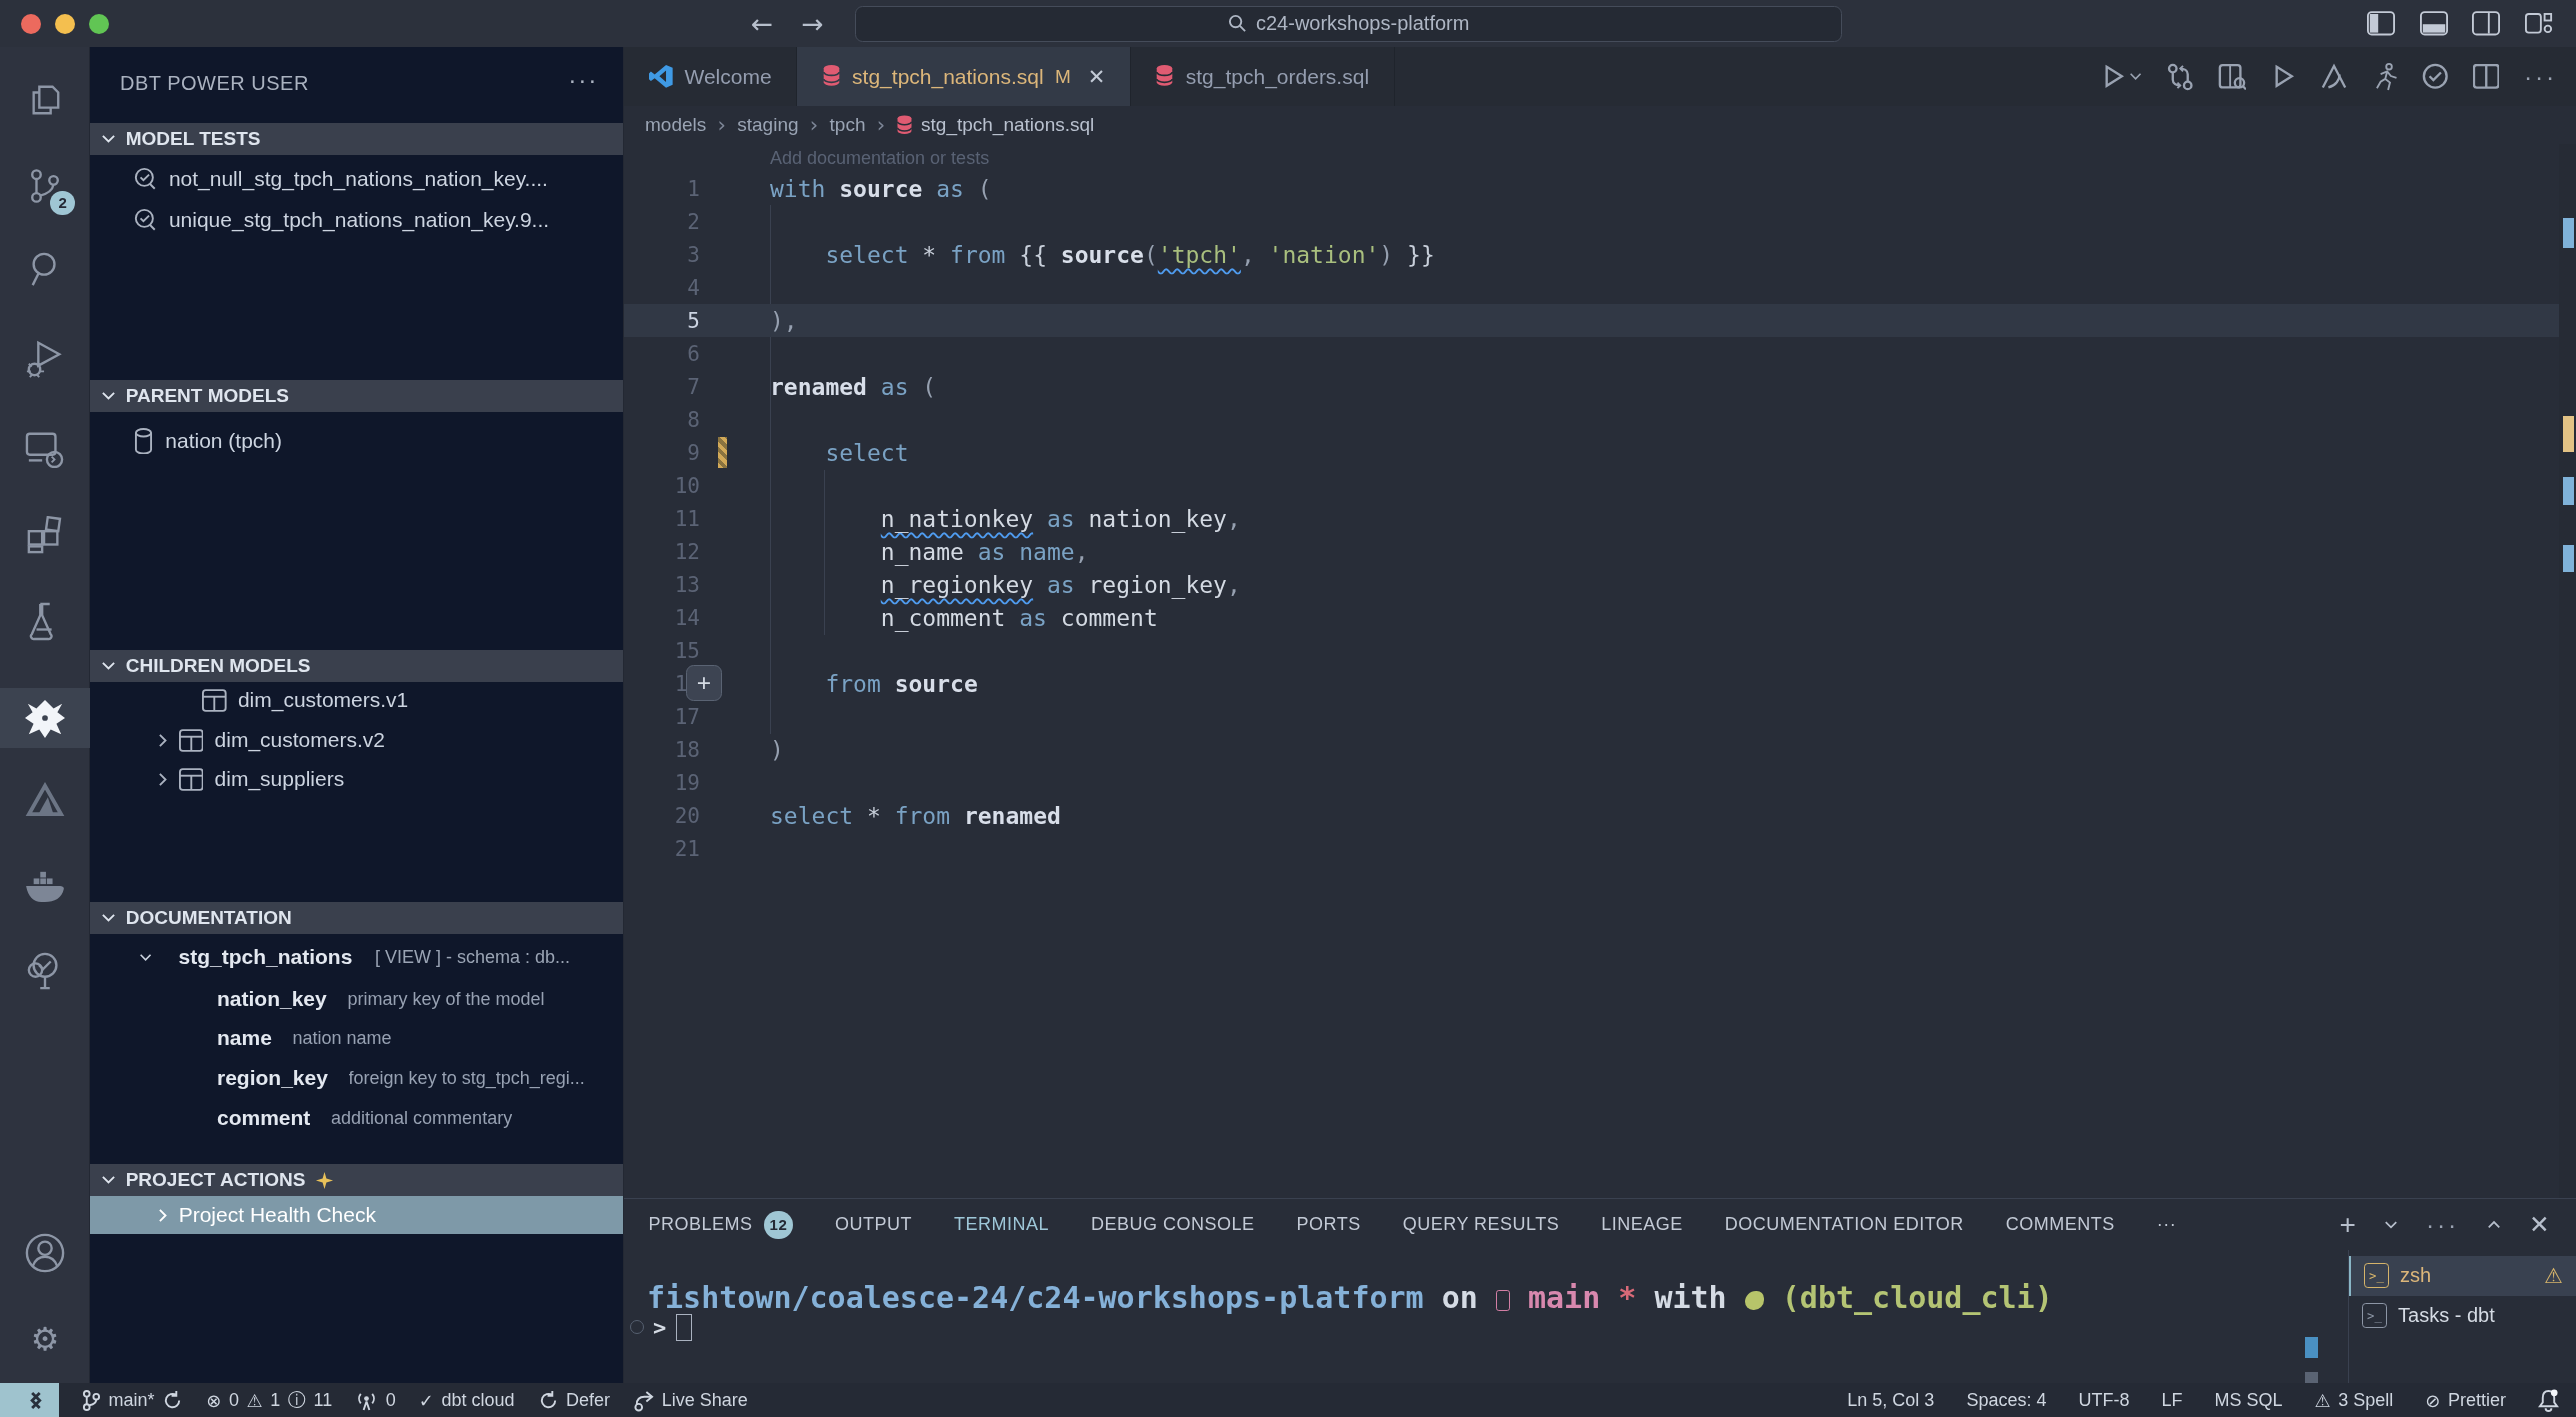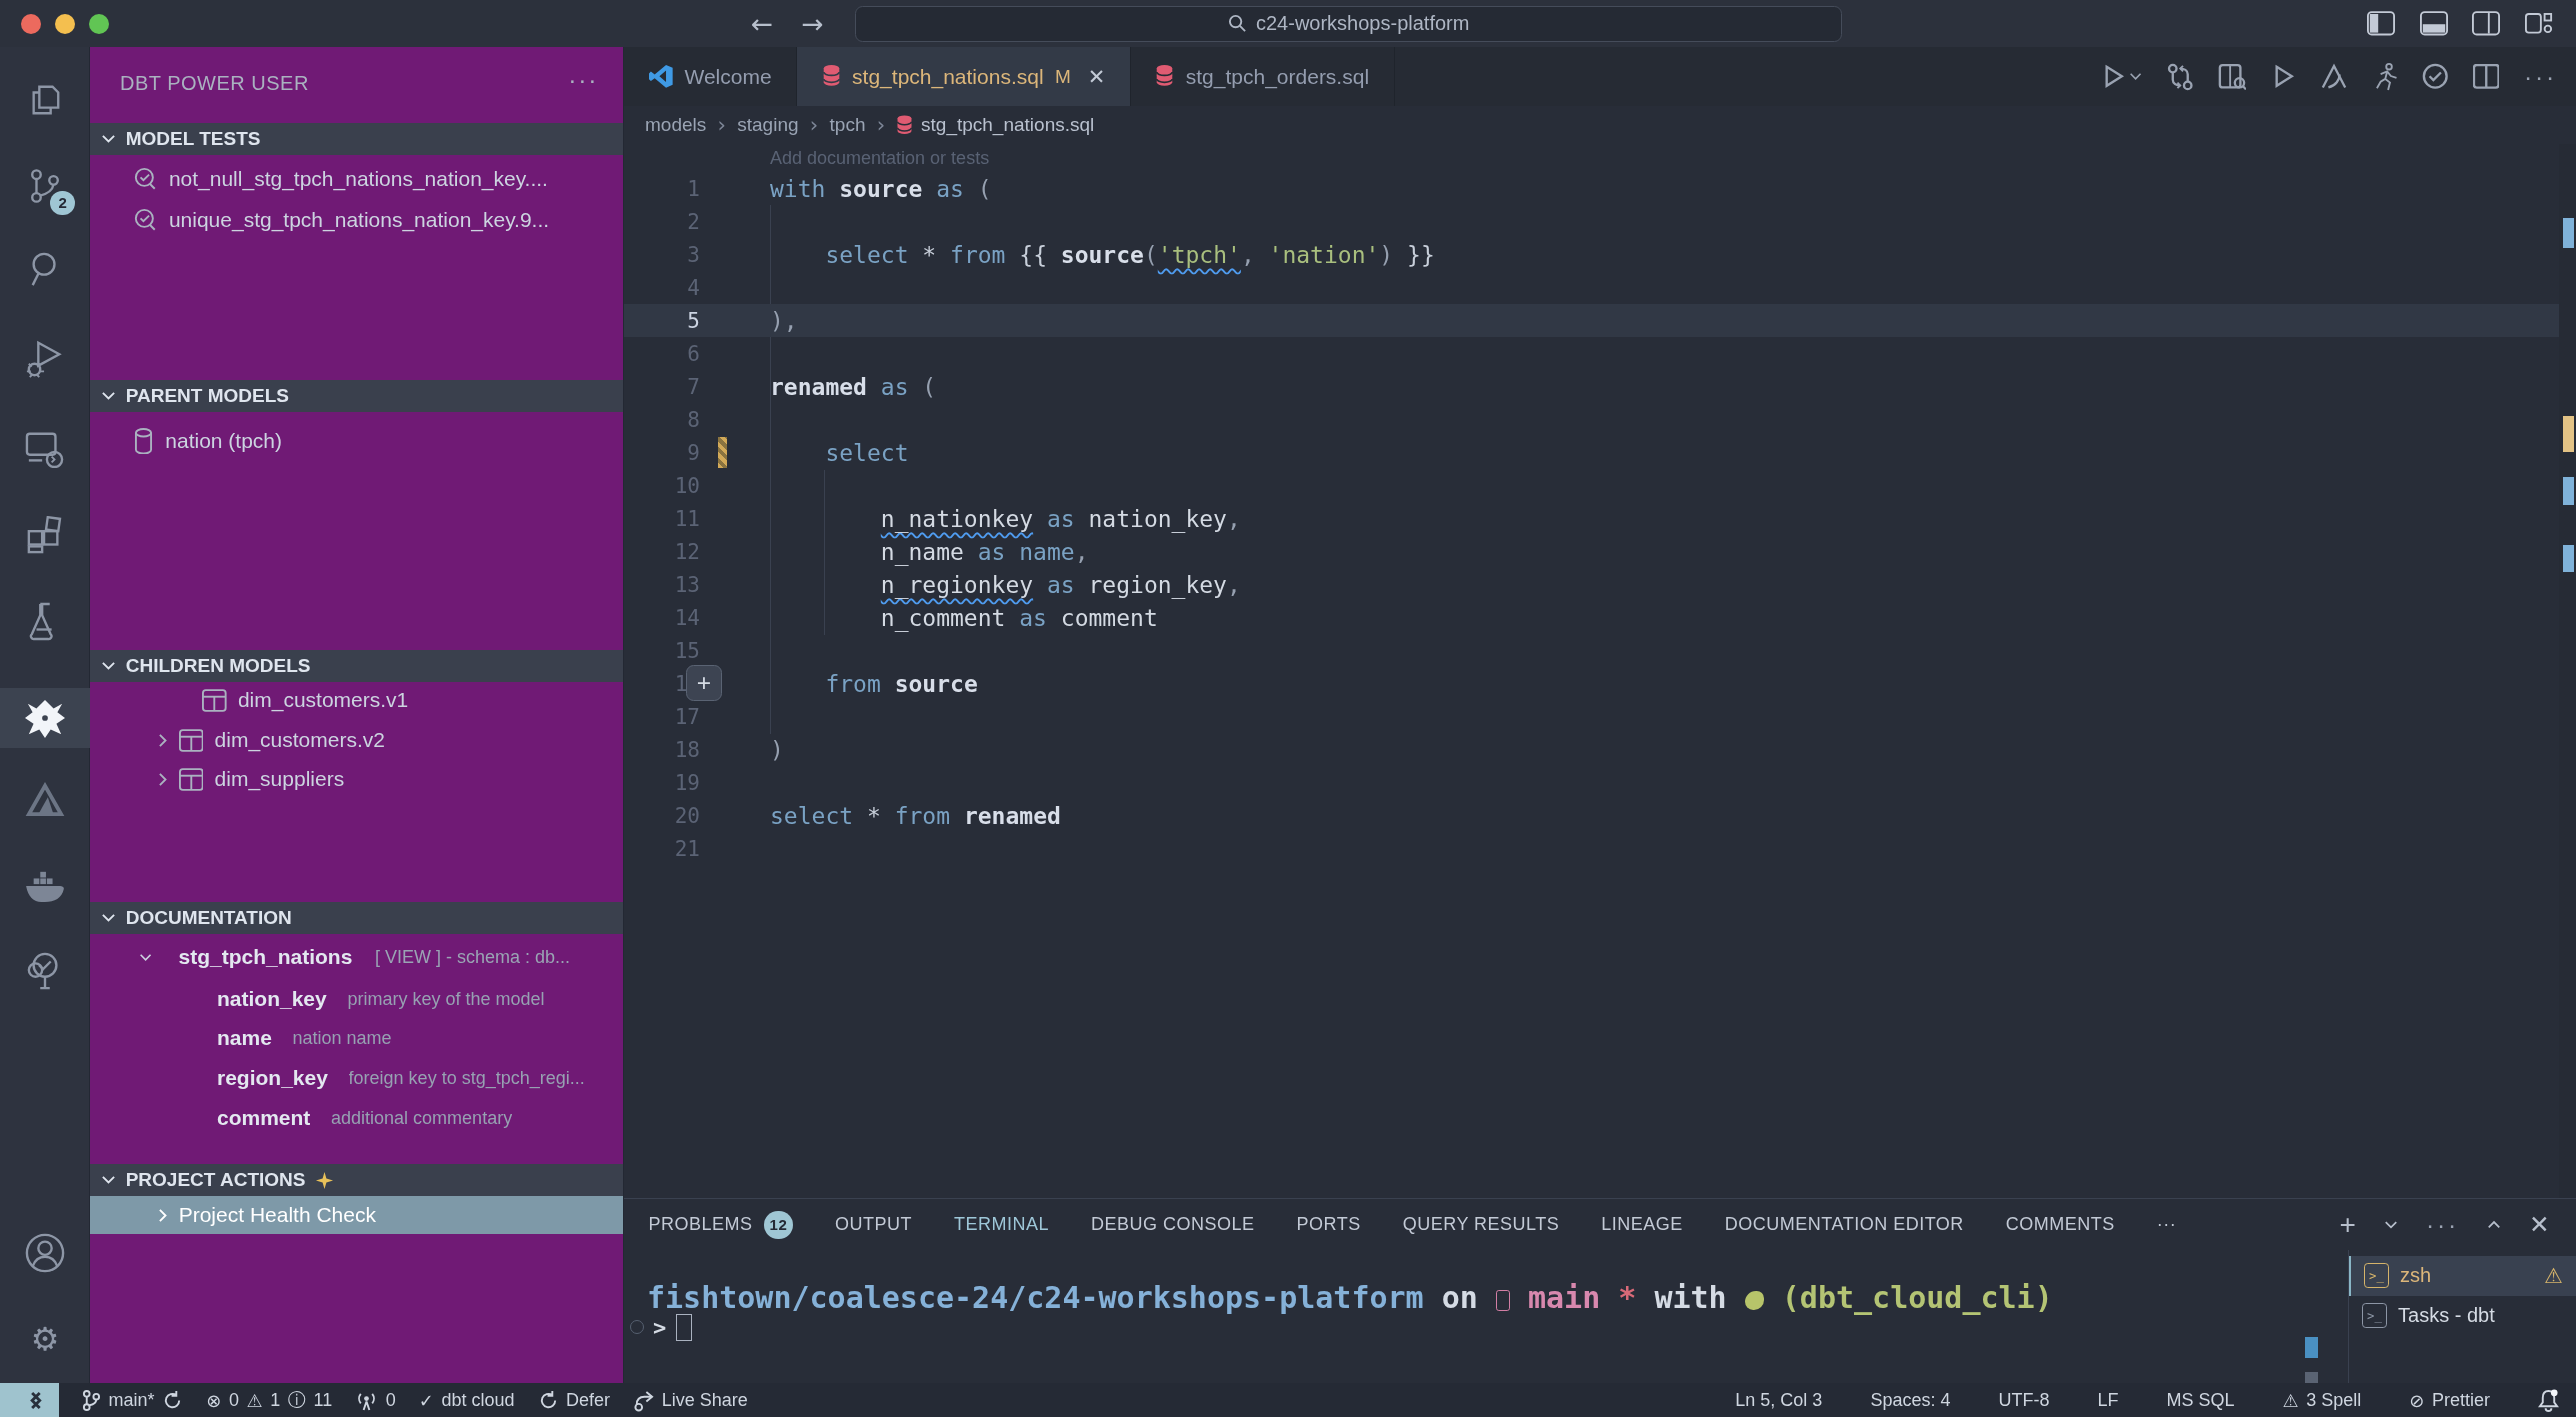--- a/index.html
+++ b/index.html
@@ -20,21 +20,21 @@
   .main{display:flex;height:1336px;}
 
   
   .activitybar{width:90px;background:#2e333f;position:relative;border-right:0.9px solid #232833;}
   .ab-icon{position:absolute;left:0;width:90px;height:60px;display:flex;align-items:center;justify-content:center;color:#8d96a6;}
   .ab-active{background:#3c4350;}
   .ab-badge{position:absolute;right:15px;bottom:1.9px;background:#9fc6d4;color:#242935;font-size:15px;font-weight:bold;width:24.6px;height:24.6px;border-radius:50%;display:flex;align-items:center;justify-content:center;}
   .gear-glyph{font-size:32px;font-family:"DejaVu Sans",sans-serif;}
 
   
-  .sidebar{width:534px;background:#701a75;position:relative;border-right:0.9px solid #232833;}
+  .sidebar{width:534px;background:#0f172a;position:relative;border-right:0.9px solid #232833;}
   .sb-title{position:absolute;top:24.6px;left:30px;font-size:20px;color:#aab2c0;letter-spacing:0.5px;}
   .sb-more{position:absolute;top:19px;right:24.6px;color:#aab2c0;font-size:24.6px;letter-spacing:1.9px;}
   .sb-band{position:absolute;left:0;right:0;height:32px;background:#3a404d;display:flex;align-items:center;gap:9.4px;padding-left:11.3px;font-size:19px;font-weight:bold;color:#dfe5ee;}
   .chev{flex:0 0 auto;}
   .sb-row{position:absolute;left:0;right:0;height:36px;display:flex;align-items:center;gap:11.3px;font-size:21px;color:#ccd4e0;}
   .doc-name{font-weight:bold;color:#e3e8f0;margin-left:15px;}
   .doc-desc{color:#97a1b2;font-size:18px;margin-left:9.4px;white-space:nowrap;overflow:hidden;}
   .doc-meta{color:#9aa4b4;font-size:18px;margin-left:11.3px;white-space:nowrap;}
   .sel-row{background:#7e99a8;color:#fff;}
   .sparkle{color:#e8c15a;}
@@ -110,21 +110,21 @@
   .trow-active{background:#394150;border-left:2.8px solid #8ab6c6;color:#dcb67a;}
   .term-ico{width:24.6px;height:24.6px;border:1.9px solid #8d96a6;border-radius:3.8px;font-size:12.3px;display:flex;align-items:center;justify-content:center;color:#8d96a6;font-family:"DejaVu Sans Mono",monospace;}
   .term-ico.gold{border-color:#d6b46a;color:#d6b46a;}
   .warn-tri{color:#d6b46a;font-size:21px;margin-left:auto;font-family:"DejaVu Sans",sans-serif;}
 
   
   .statusbar{height:34px;background:#252a35;display:flex;align-items:center;font-size:18px;color:#cfd6e0;position:relative;}
   .remote-tile{width:59px;height:34px;background:#9fc3ce;display:flex;align-items:center;justify-content:center;color:#28313c;}
   .st-item{display:flex;align-items:center;gap:7.6px;margin-left:23px;}
   .st-right{position:absolute;right:17px;display:flex;align-items:center;gap:32px;}
-  .st-right .st-item{margin-left:16px;}
+  .st-right .st-item{margin-left:0;}
   .uni{font-family:"DejaVu Sans",sans-serif;}
 </style>
 </head>
 <body>
 
 <div class="window">
 
   <div class="titlebar">
     <div class="lights">
       <div class="light l-red"></div>

